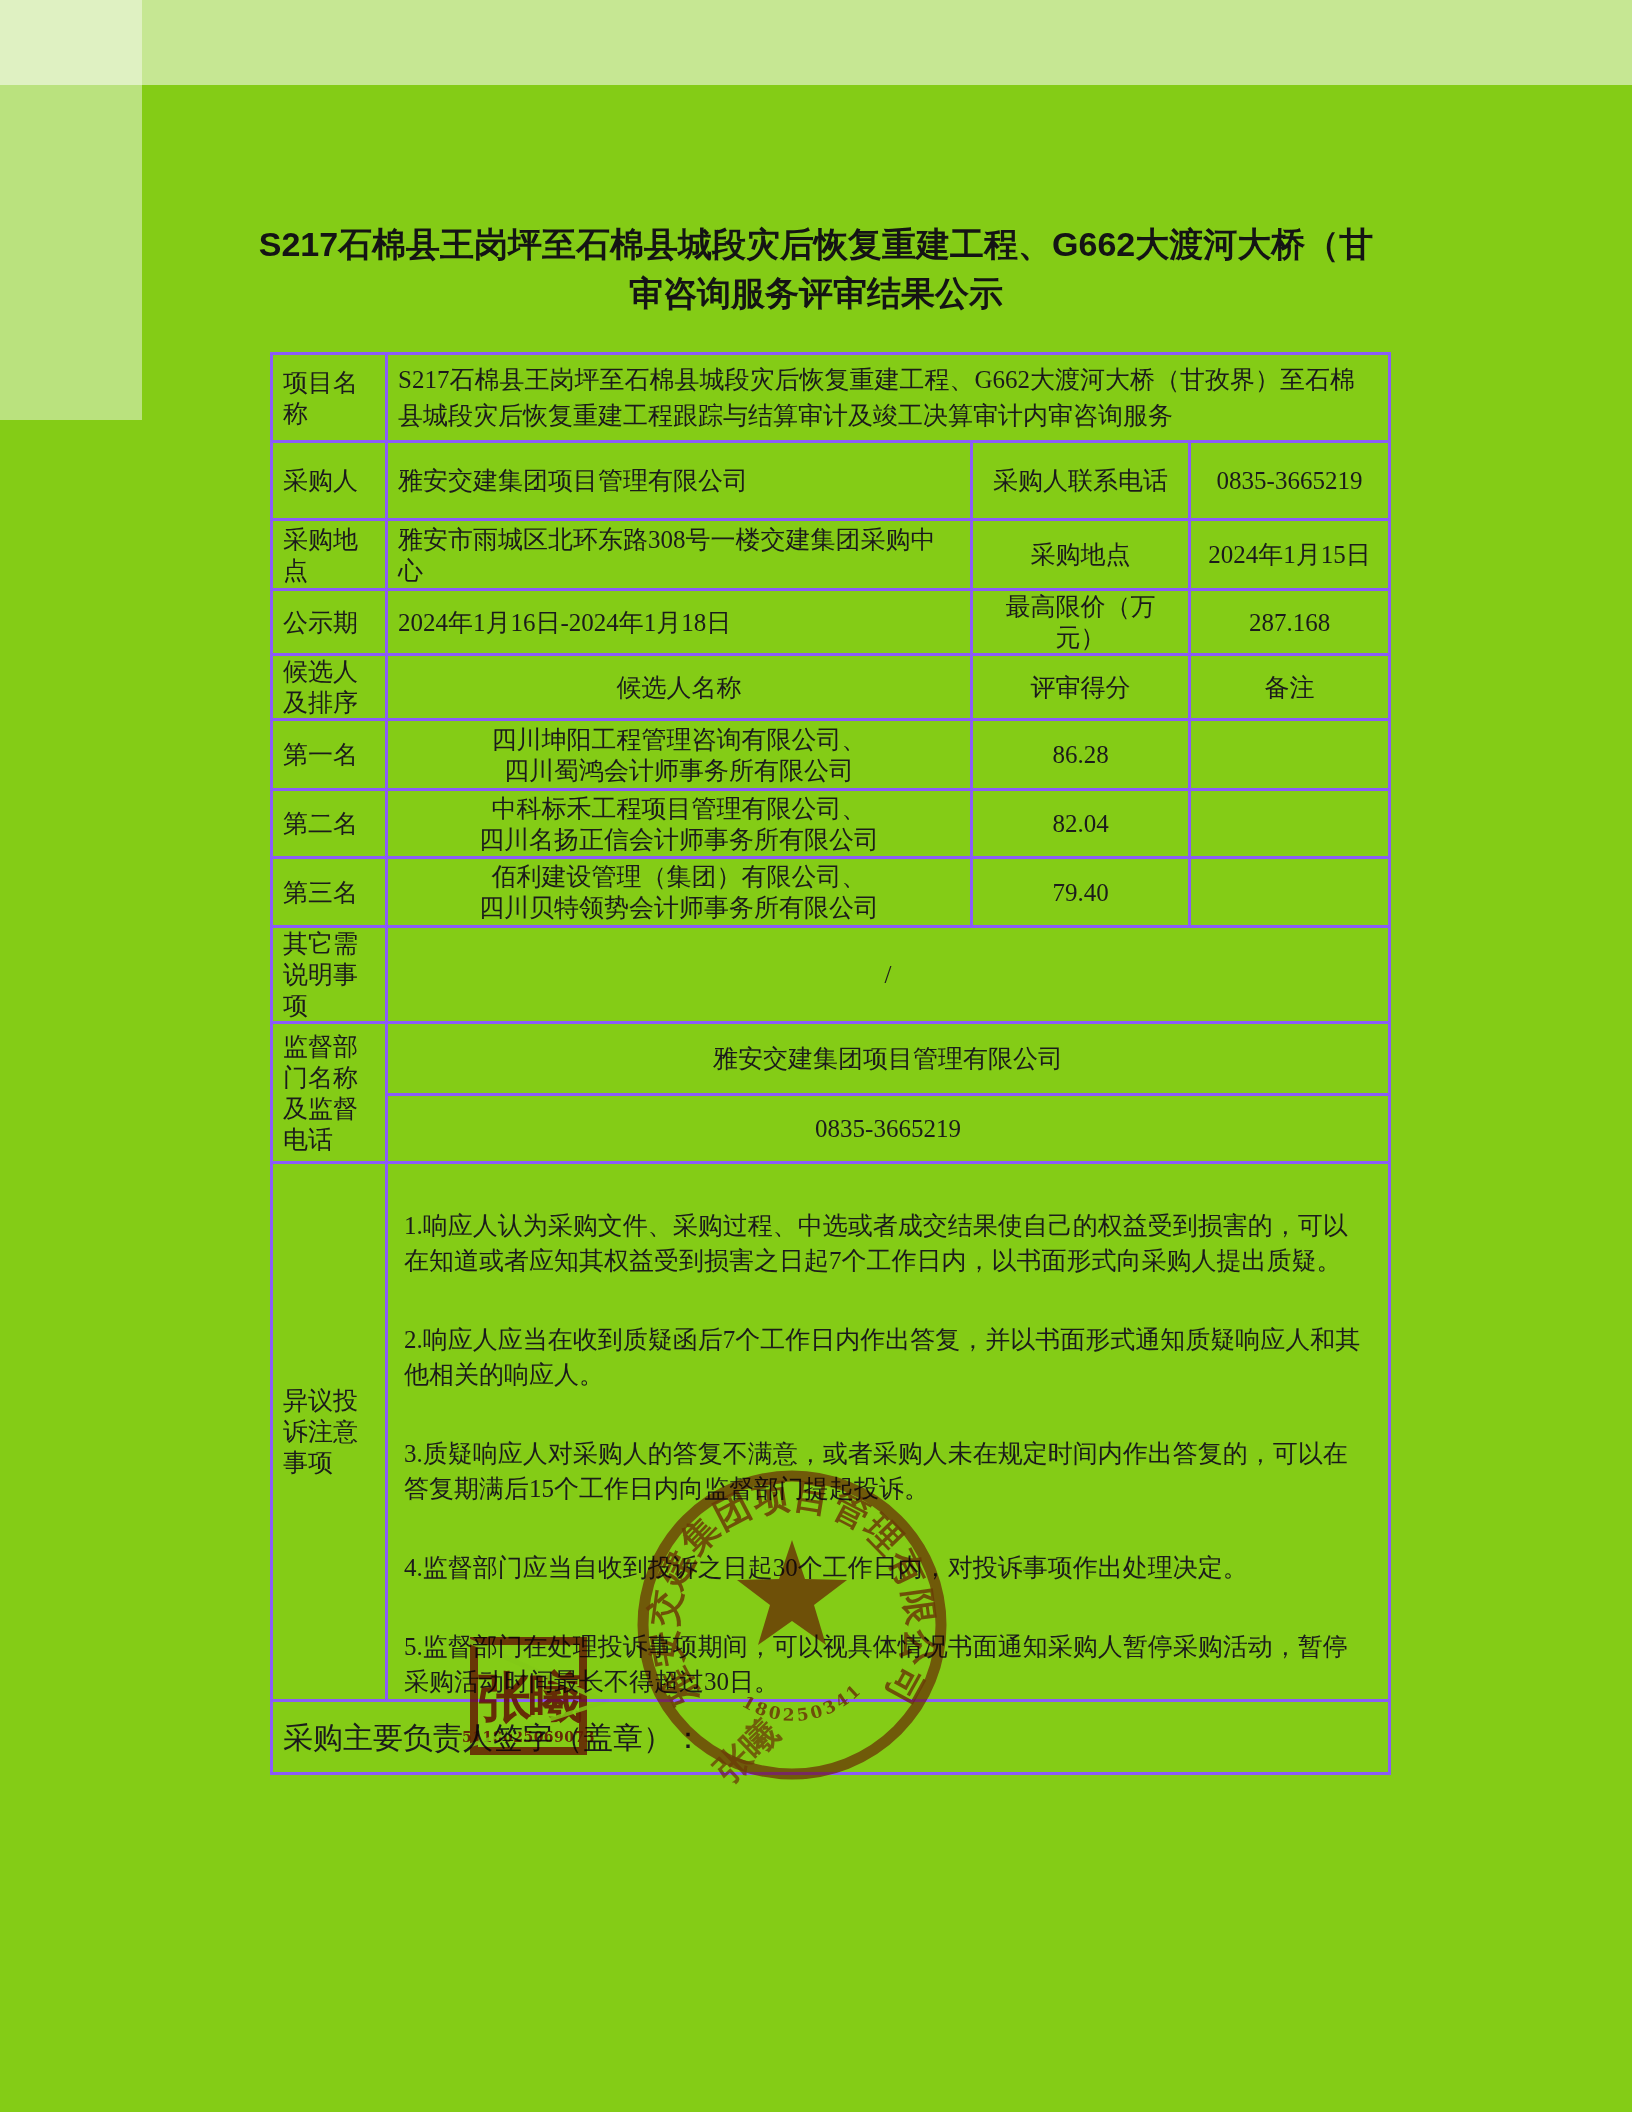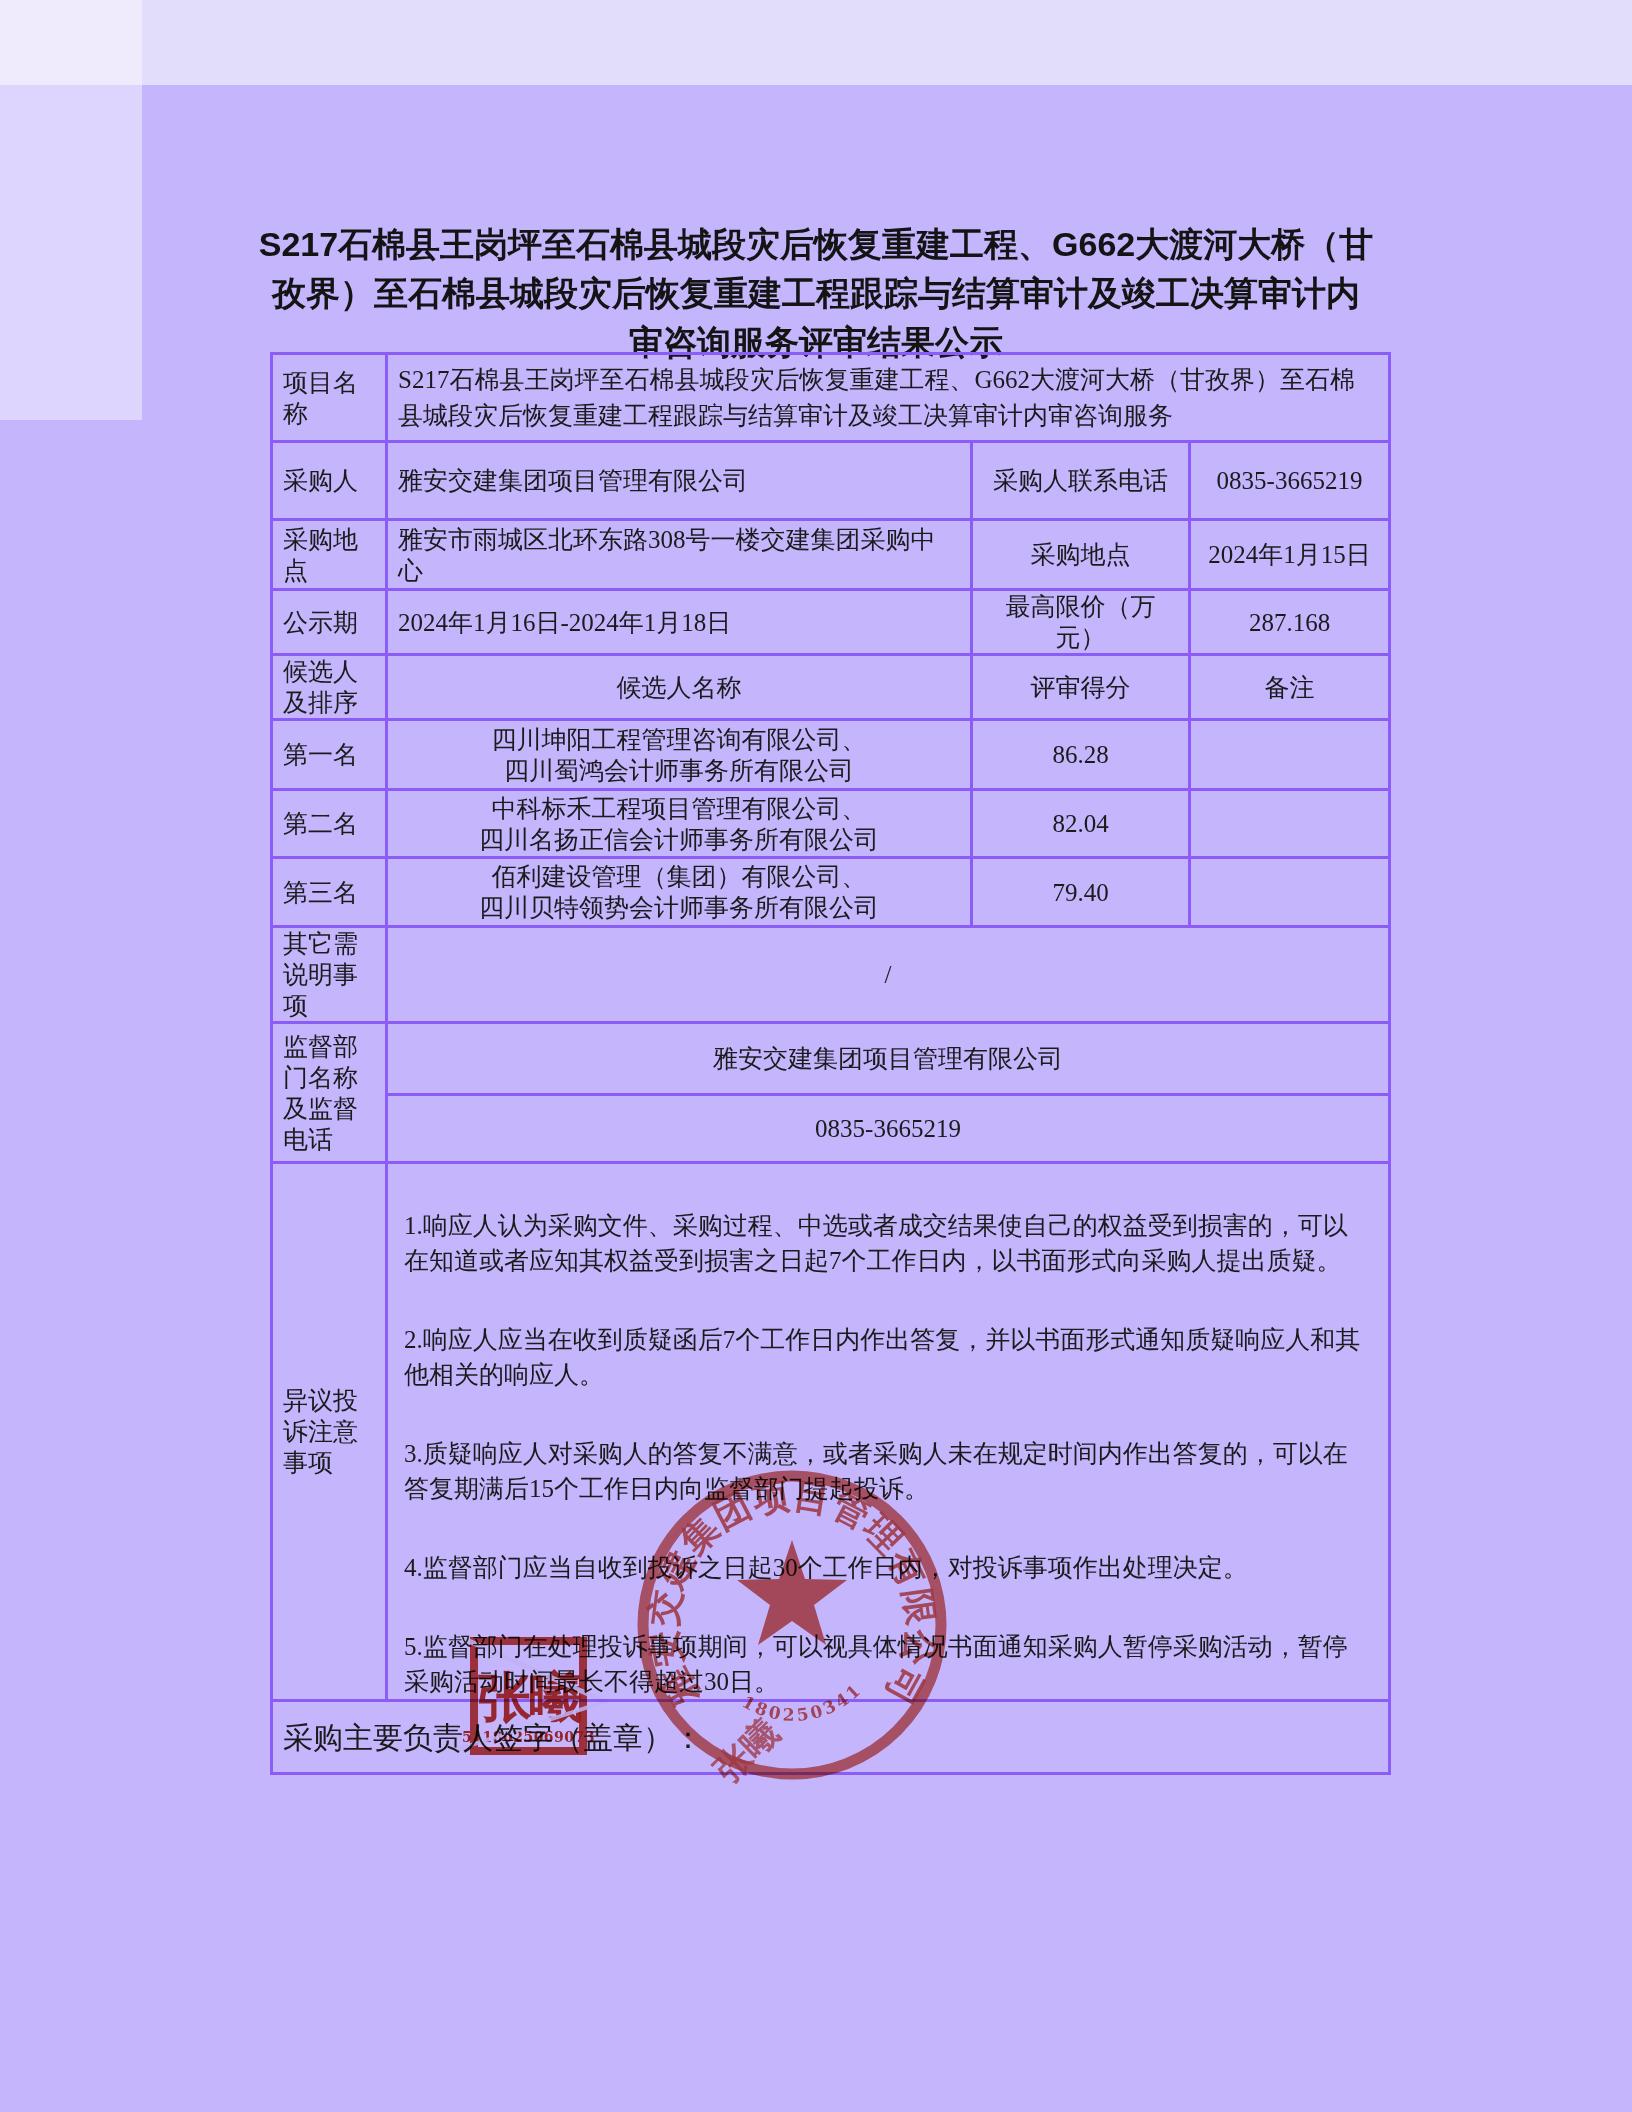--- a/index.html
+++ b/index.html
@@ -1,19 +1,19 @@
 <!DOCTYPE html>
 <html><head>
 <meta charset="utf-8">
 <style>
   html,body{margin:0;padding:0;}
   .page{
     position:relative;
     width:1632px;height:2112px;
-    background:#c4b5fd;
+    background:#84cc16;
     overflow:hidden;
     font-family:"Liberation Serif", serif;
     color:#1c1c1c;
   }
   
   .scan-strip-top{position:absolute;left:0;top:0;width:100%;height:85px;background:rgba(253,253,252,.55);}
   .scan-strip-left{position:absolute;left:0;top:0;width:142px;height:420px;background:rgba(253,253,252,.45);}
 
   .doc-title{
     position:absolute;left:50%;top:220px;transform:translateX(-50%);
@@ -75,21 +75,20 @@
 </head>
 <body>
 
 <div class="page">
 
   <div class="scan-strip-top"></div>
   <div class="scan-strip-left"></div>
 
   <div class="doc-title">
     <div>S217石棉县王岗坪至石棉县城段灾后恢复重建工程、G662大渡河大桥（甘</div>
-    <div>孜界）至石棉县城段灾后恢复重建工程跟踪与结算审计及竣工决算审计内</div>
     <div>审咨询服务评审结果公示</div>
   </div>
 
   <table class="results">
     <colgroup>
       <col style="width:115px">
         <col style="width:585px">
         <col style="width:218px">
         <col style="width:200px">
     </colgroup>

